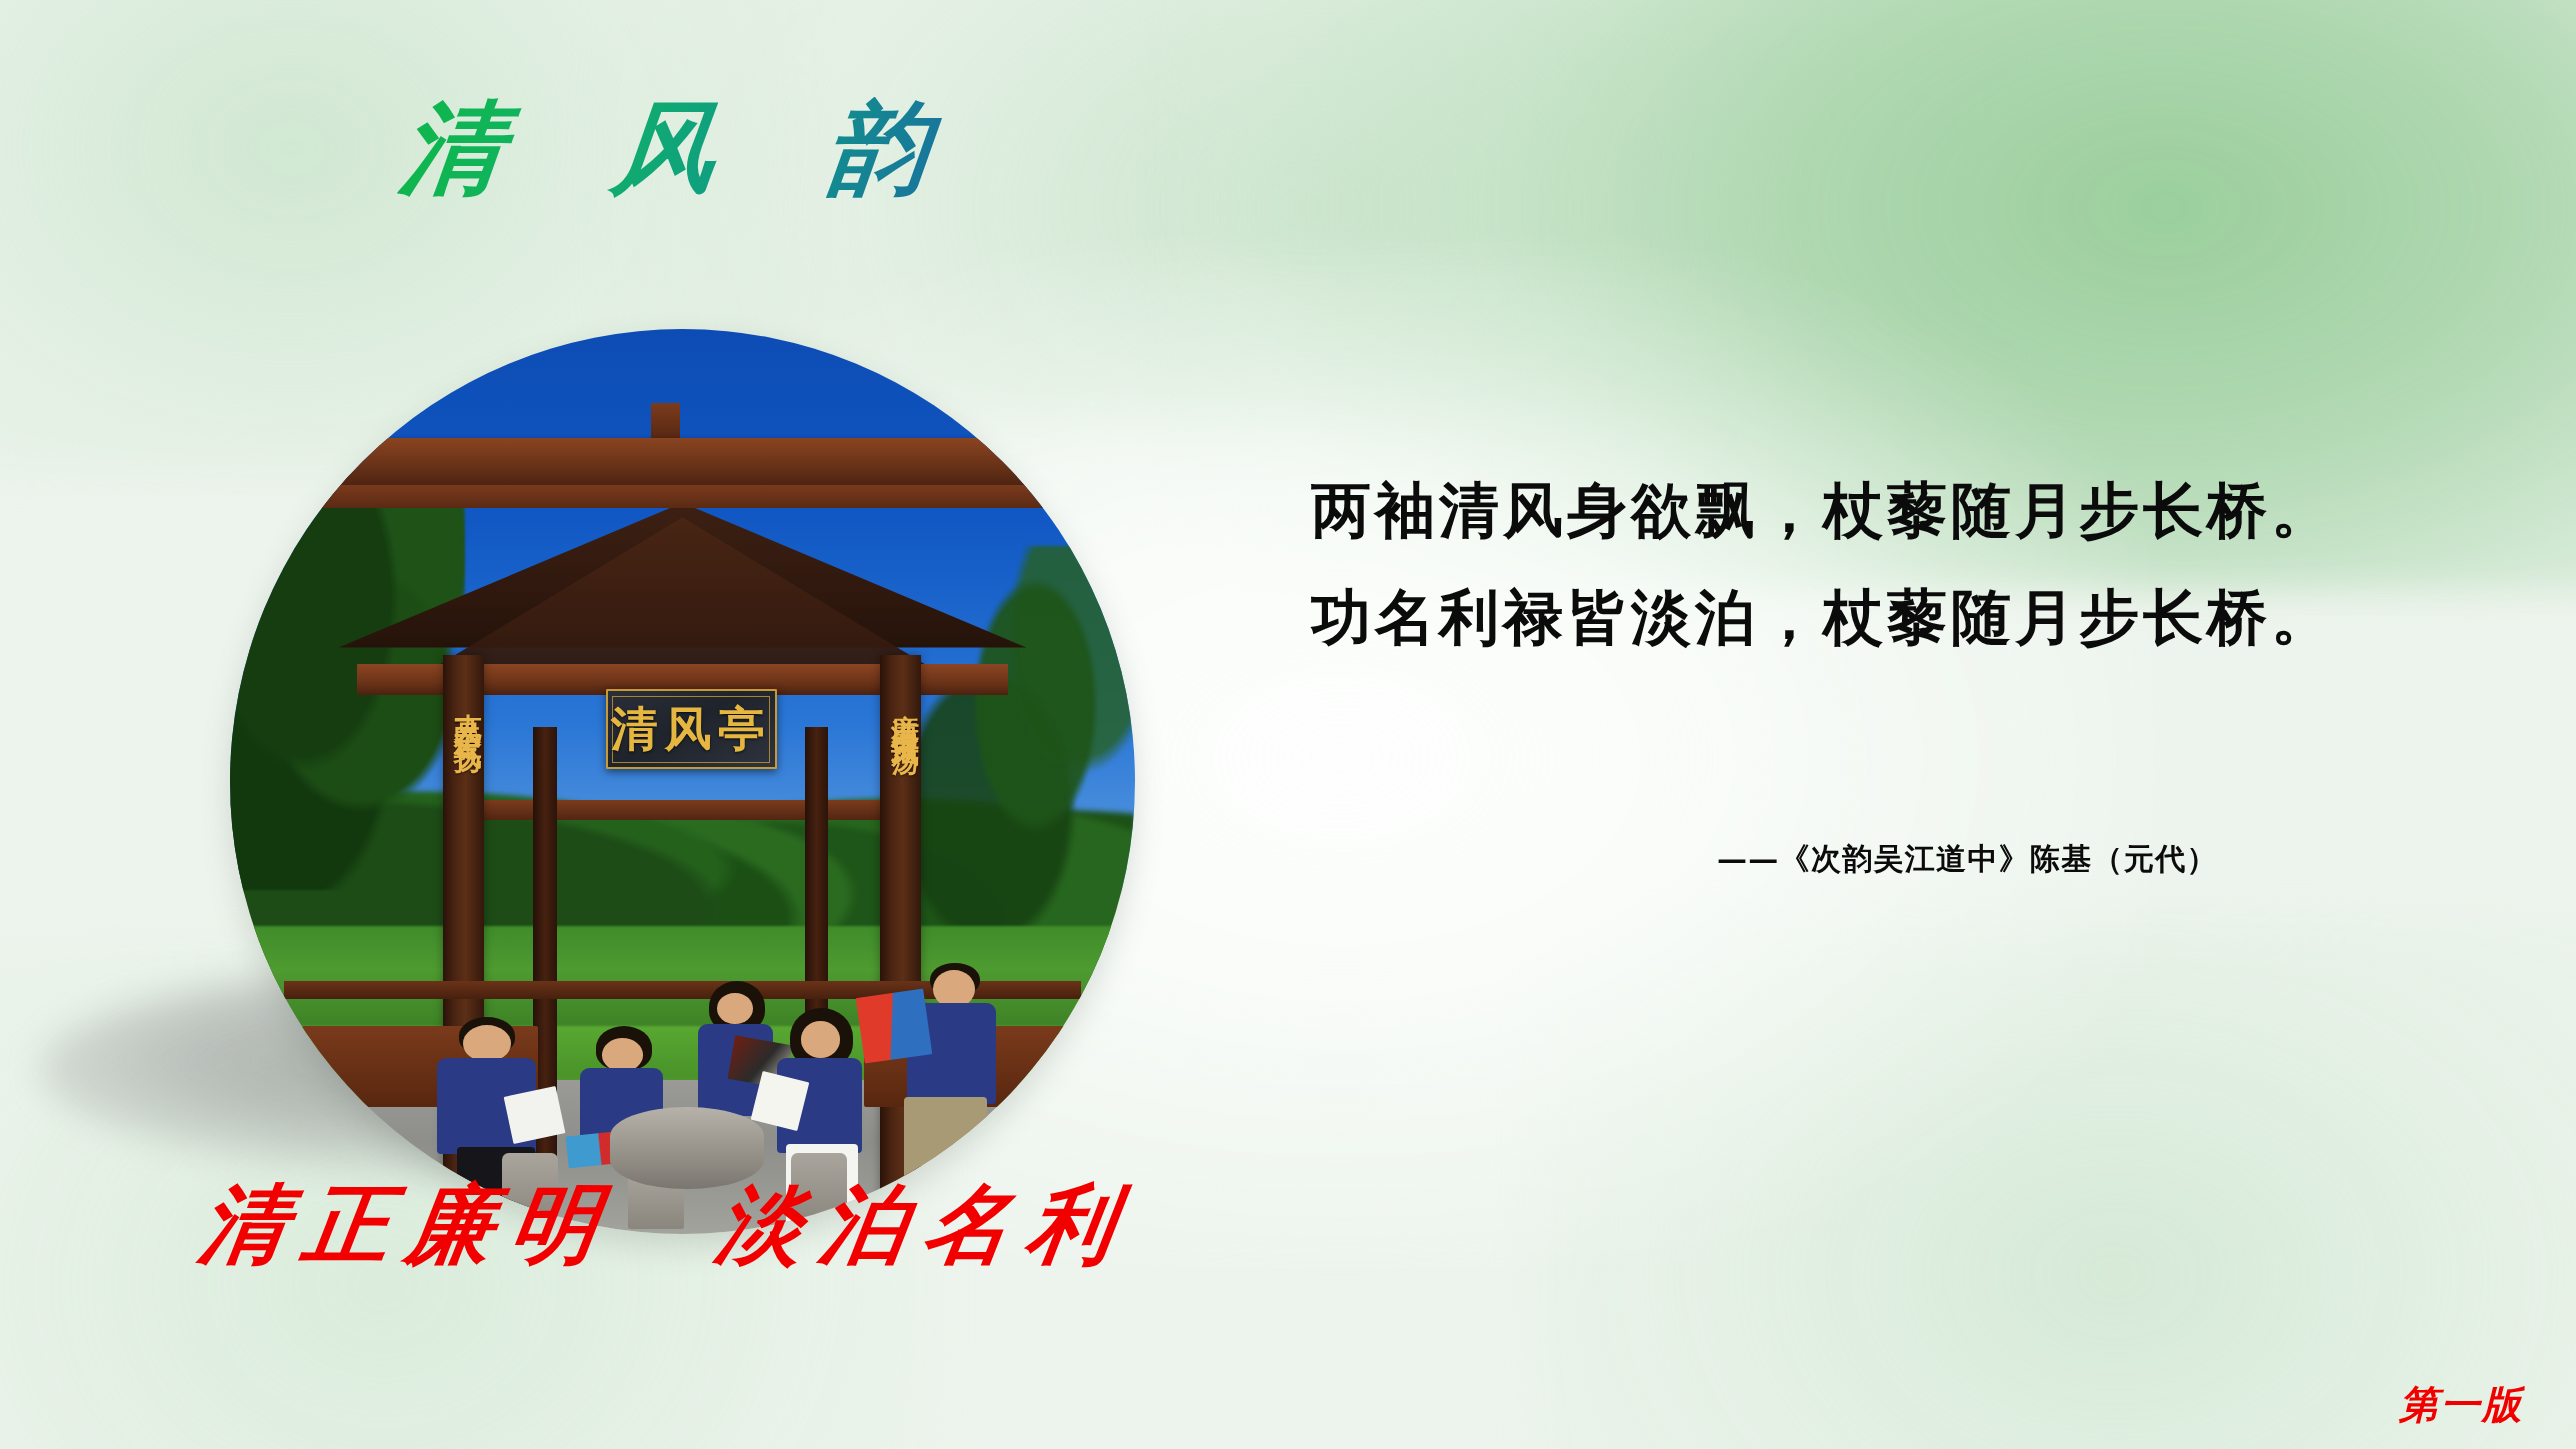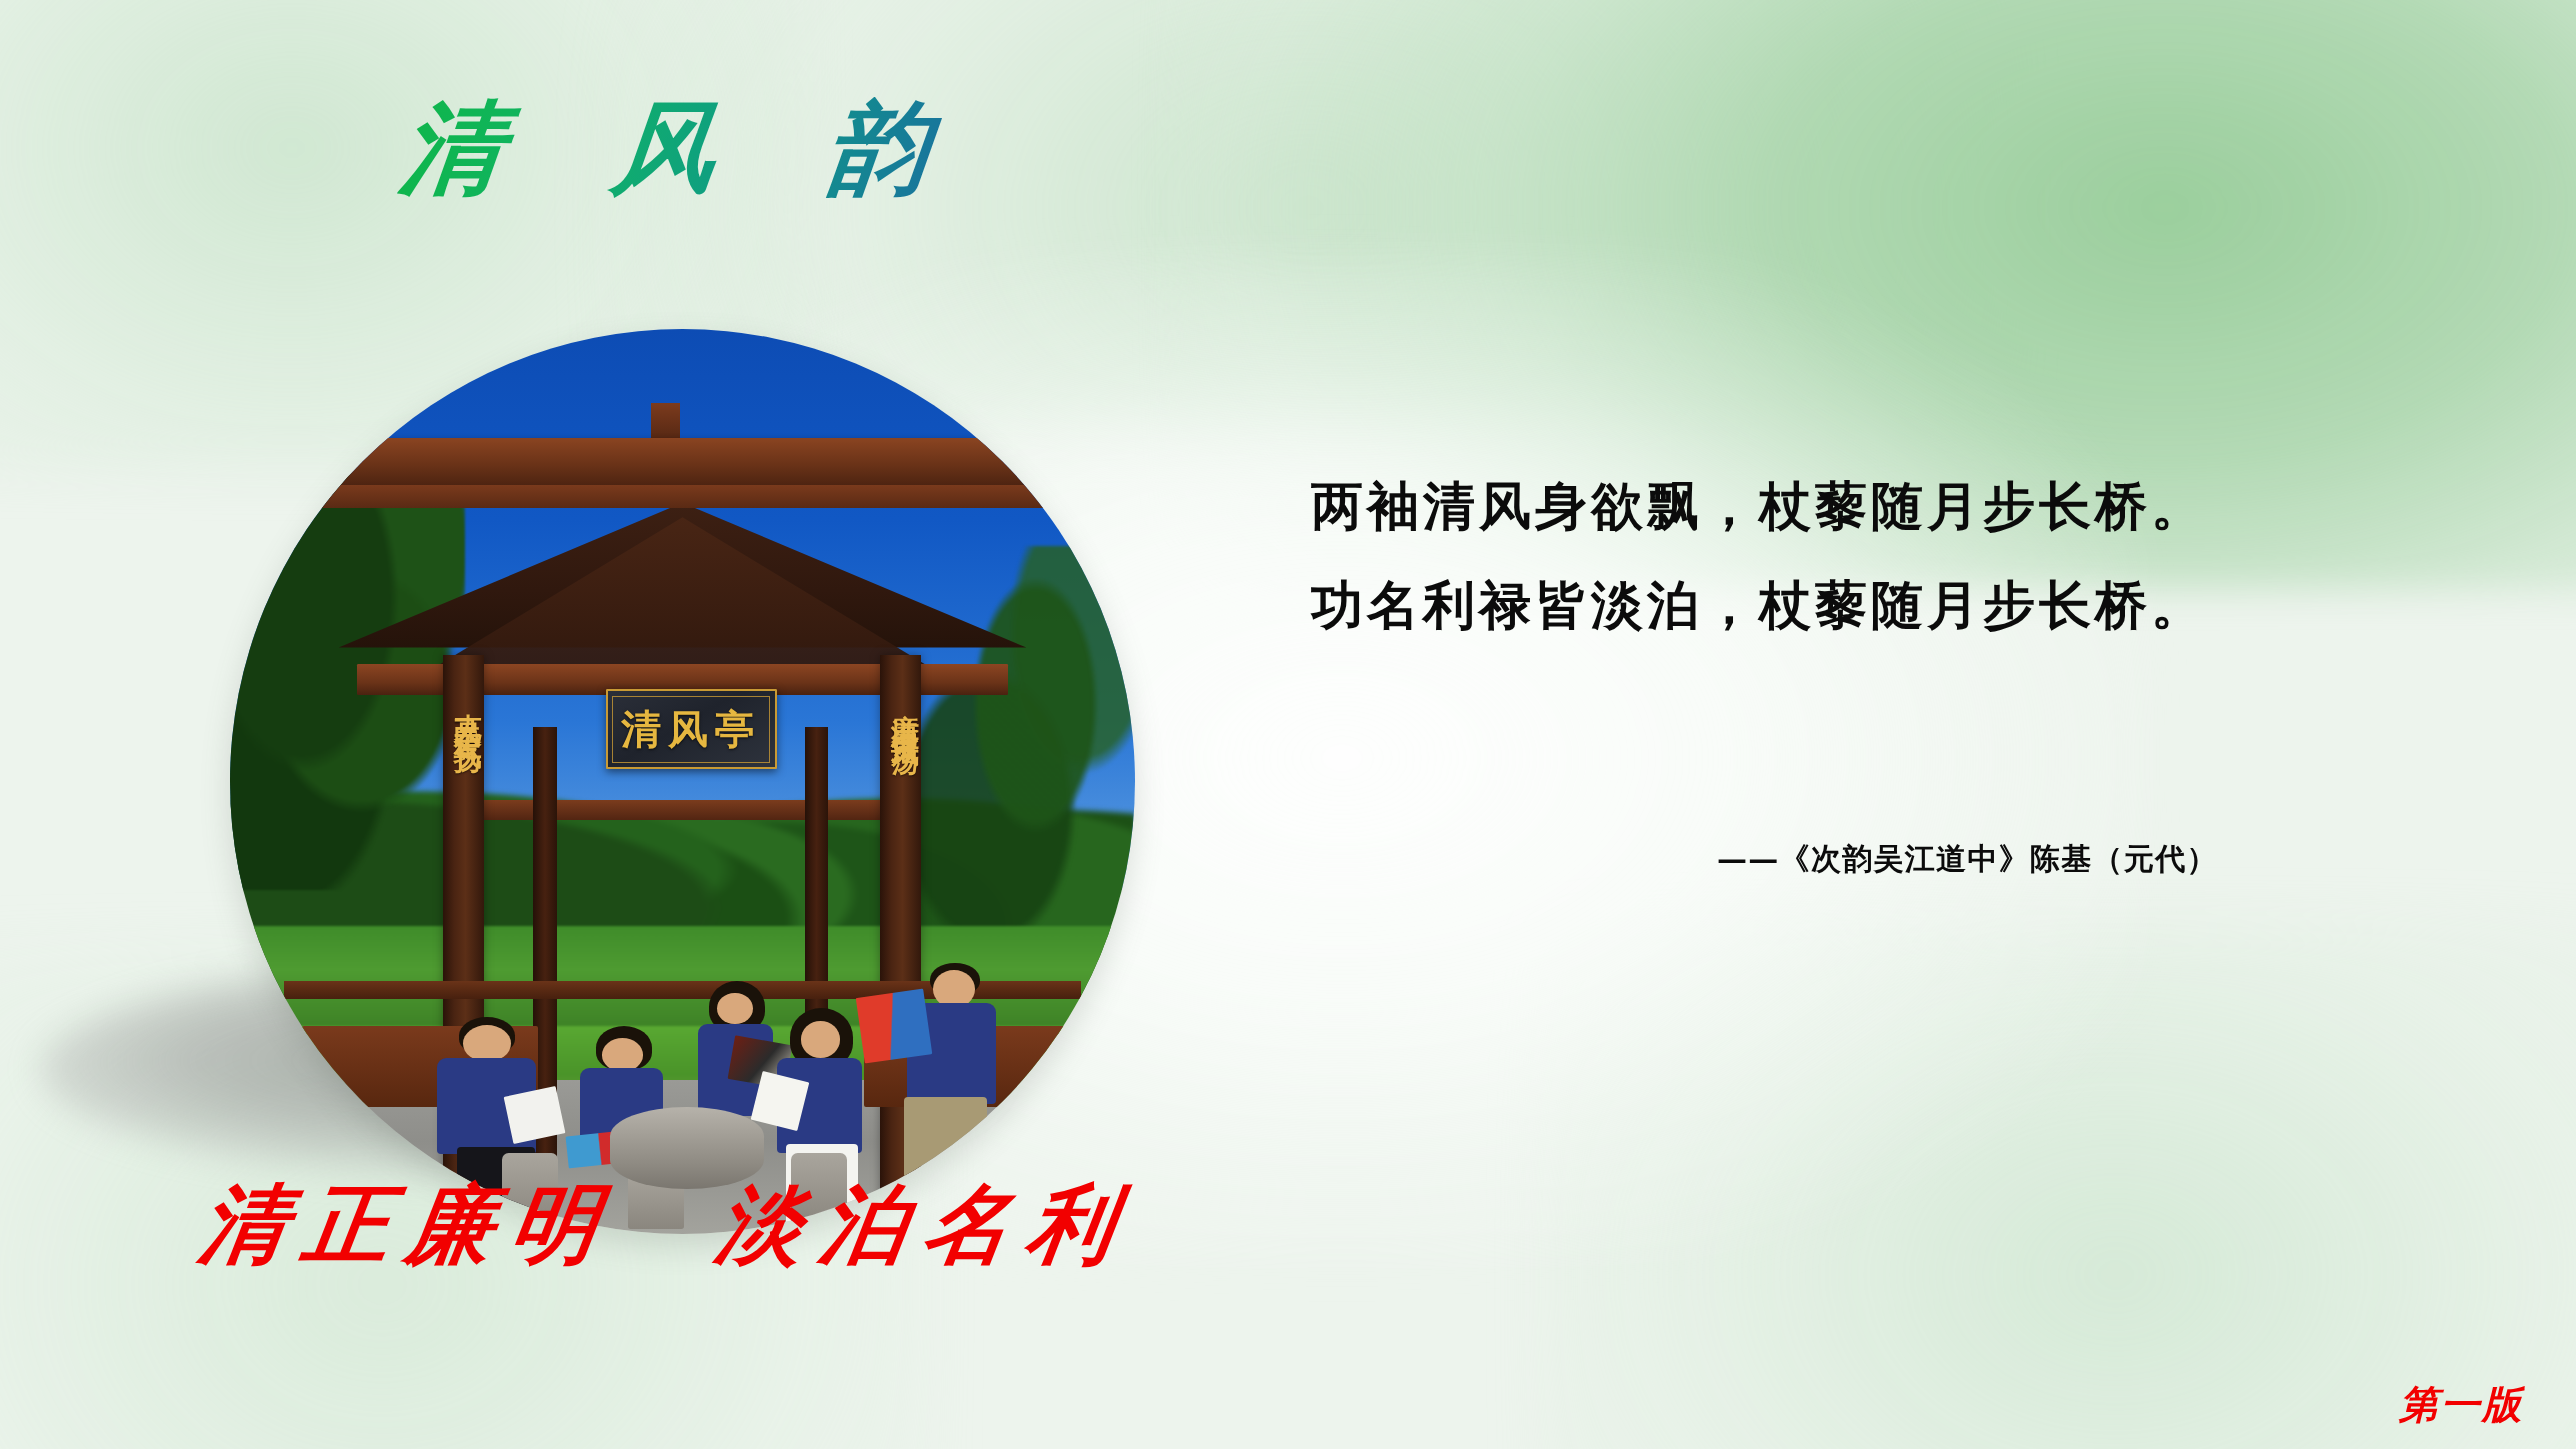--- a/index.html
+++ b/index.html
@@ -258,21 +258,21 @@
   }
   .plaque::before {
     content: "";
     position: absolute; inset: 4.7px;
     border: 1.3px solid rgba(201,154,52,0.8);
   }
   .plaque-text {
     position: relative;
     color: #e6b740;
     font-family: "DejaVu Serif", "Liberation Serif", serif;
-    font-size: 40px;
+    font-size: 47px;
     font-weight: 700;
     letter-spacing: 6.7px;
     text-shadow: 0 1.3px 2.7px rgba(0,0,0,0.7);
   }
 
   
   .bench {
     position: absolute; left: 8%; top: 77%; width: 26%; height: 9%;
     background: linear-gradient(180deg, #7a3a1c 0%, #58270f 100%);
     border-radius: 2px;
@@ -300,21 +300,21 @@
   .p-book { position: absolute; border-radius: 1.3px; }
 
   
   .poem {
     position: absolute;
     left: 1311px; top: 480px;
     width: 1047px;
   }
   .poem-line {
     font-family: "DejaVu Serif", "Liberation Serif", serif;
-    font-size: 52px;
+    font-size: 60px;
     font-weight: 700;
     color: #0b0b0b;
     letter-spacing: 4px;
     line-height: 1.0;
     margin-bottom: 47px;
     white-space: nowrap;
   }
   .poem-attrib {
     position: absolute;
     left: 1717px; top: 839px;

